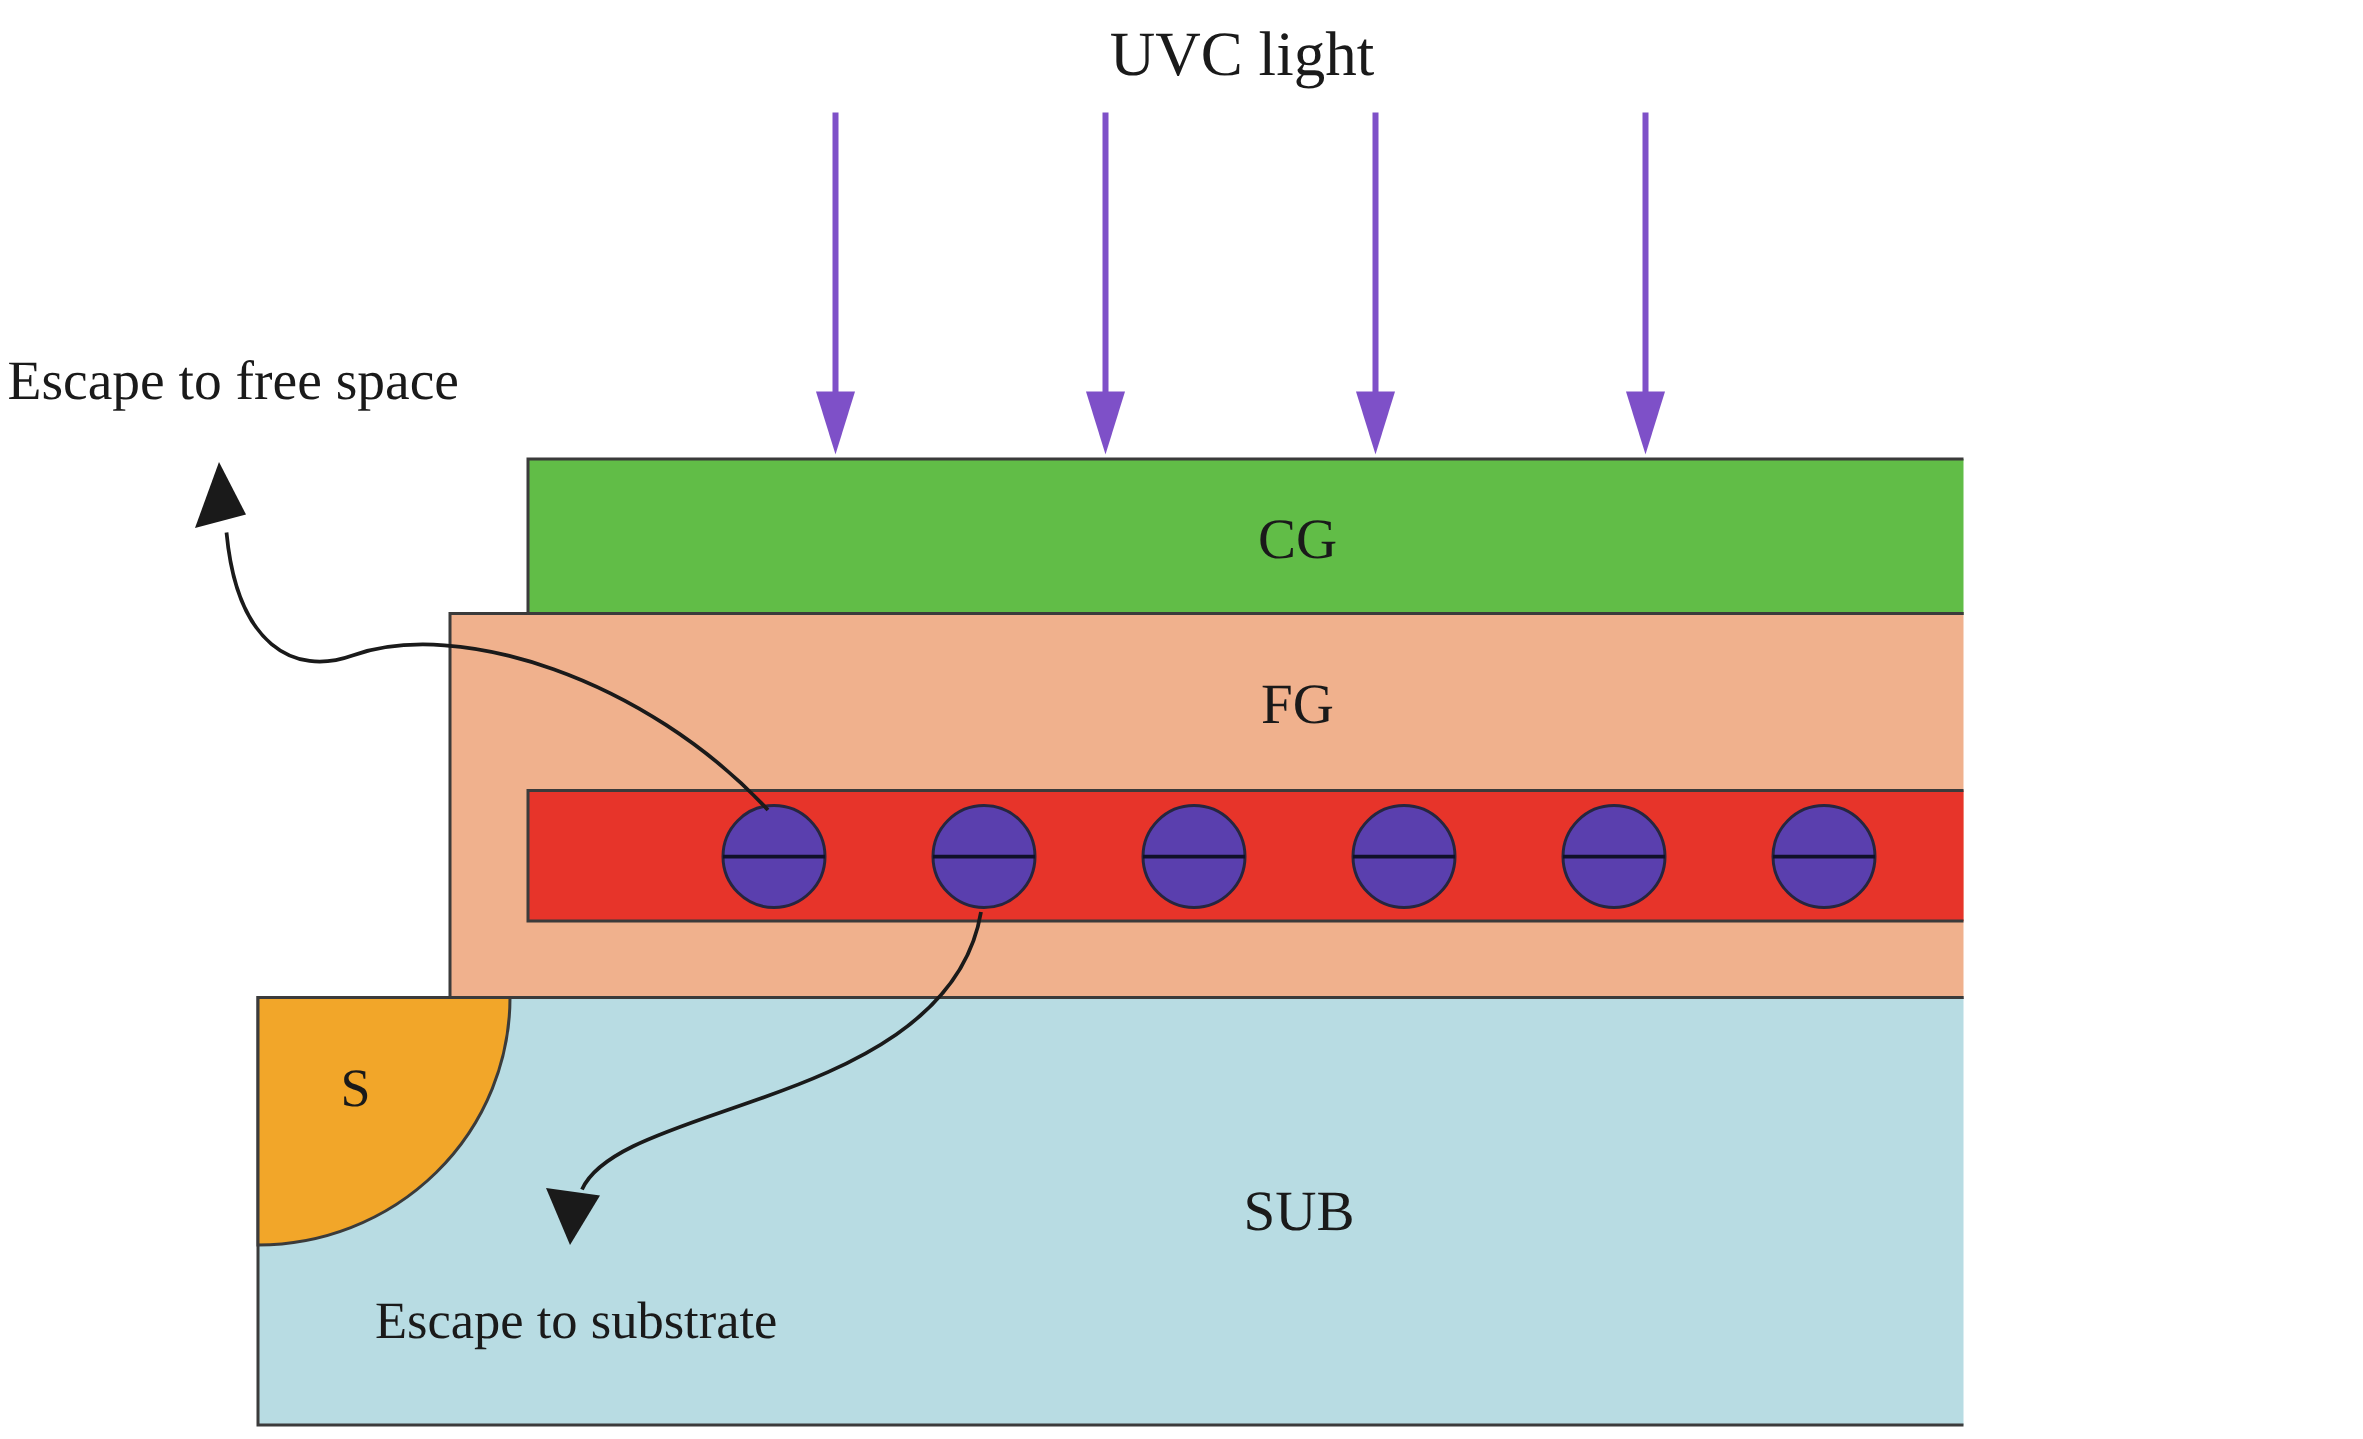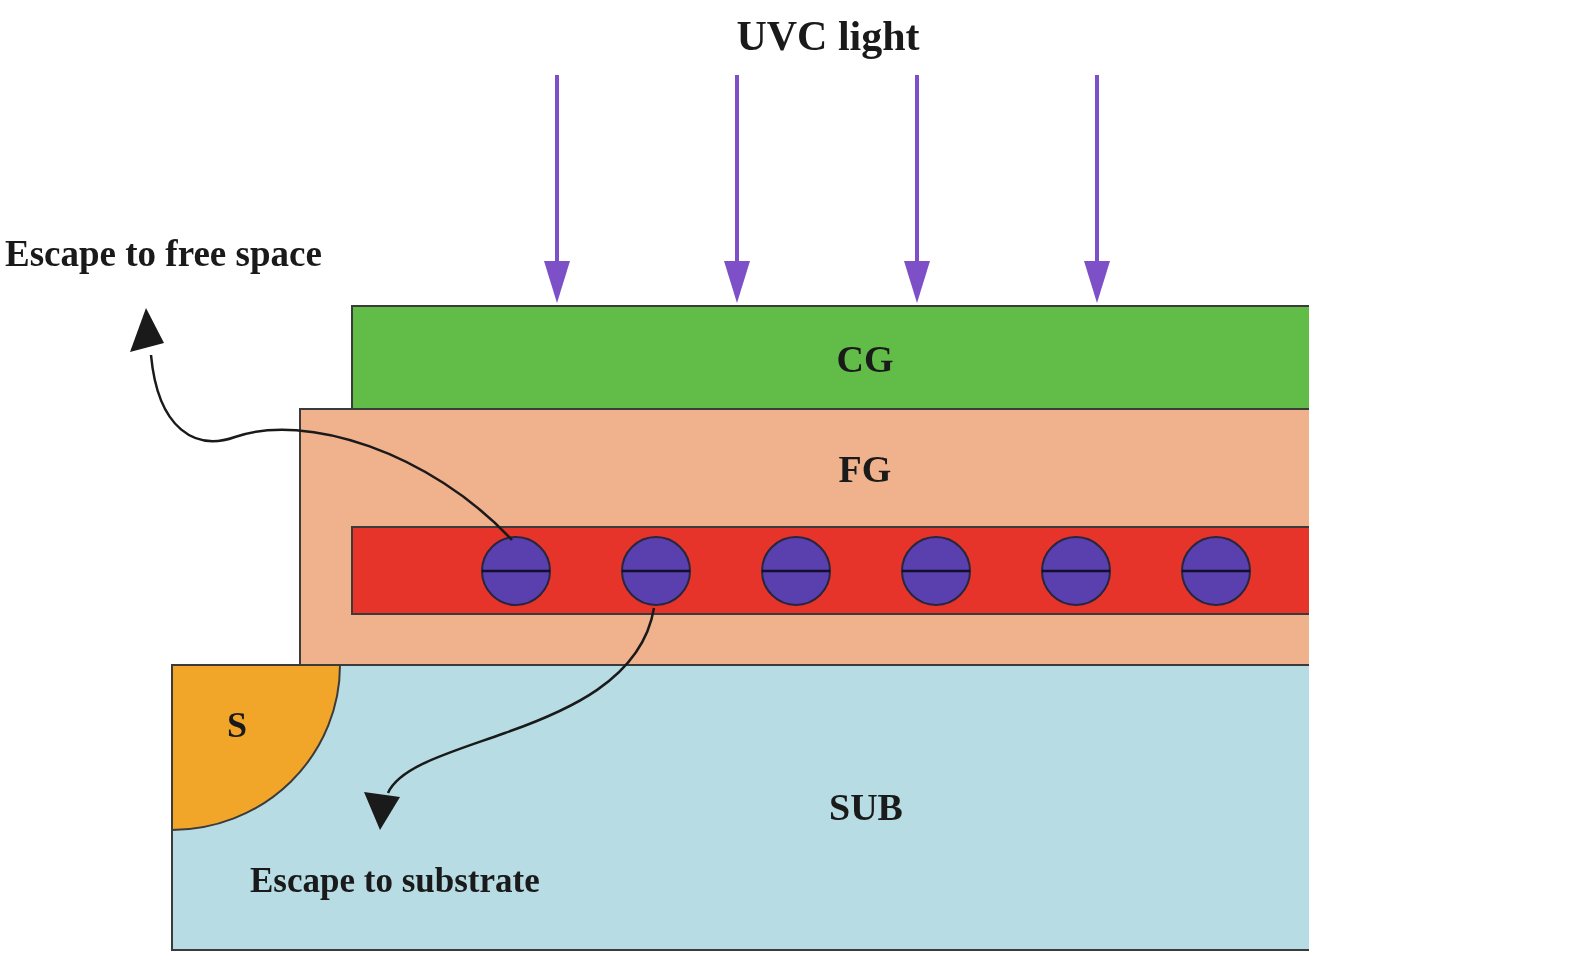--- a/index.html
+++ b/index.html
@@ -7,21 +7,20 @@
     padding: 0;
     background: #ffffff;
   }
   .canvas {
     position: relative;
     width: 1309px;
     height: 959px;
     background: #ffffff;
     font-family: "Liberation Serif", "DejaVu Serif", serif;
     overflow: hidden;
-    font-weight: bold;
   }
   svg {
     display: block;
   }
   svg text {
     font-family: "Liberation Serif", "DejaVu Serif", serif;
     fill: #1a1a1a;
   }
 </style>
 </head>

